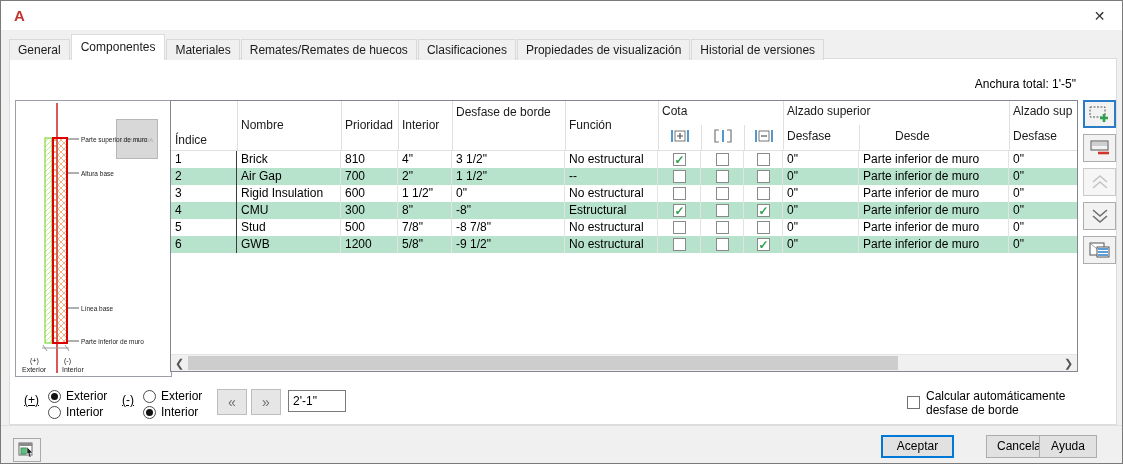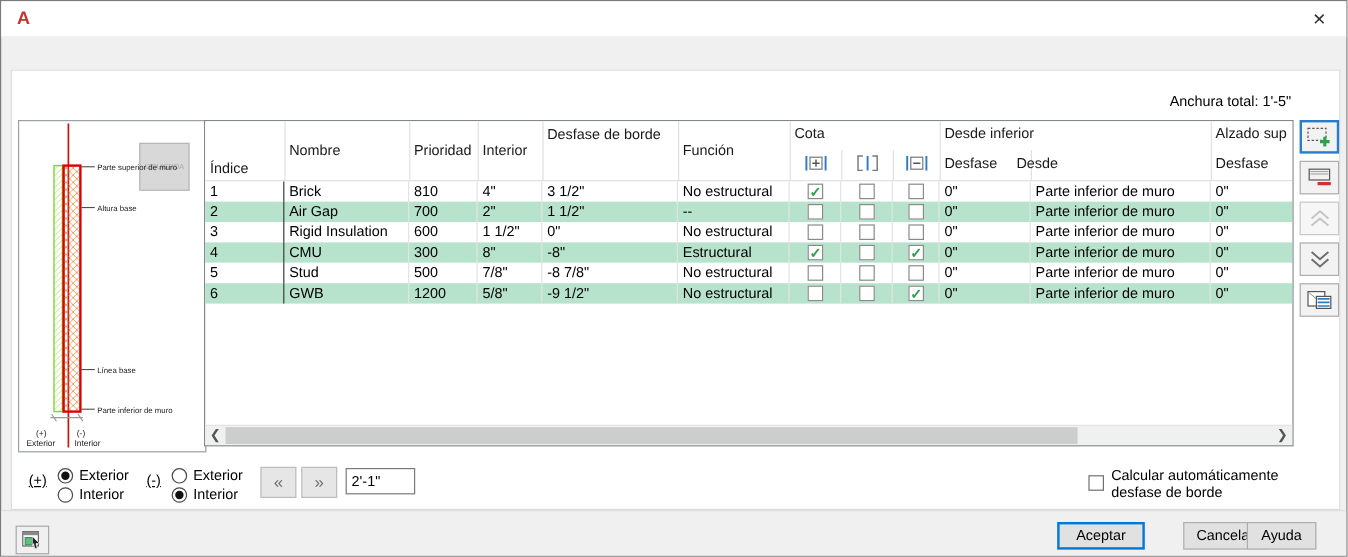--- a/index.html
+++ b/index.html
@@ -93,20 +93,23 @@
 </head>
 <body>
 
 <div class="window">
 
   <div class="titlebar">
     <div class="logo">A</div>
     <div class="close">✕</div>
   </div>
 
+  <div class="tabstrip">
+    <div class="tab">General</div><div class="tab active">Componentes</div><div class="tab">Materiales</div><div class="tab">Remates/Remates de huecos</div><div class="tab">Clasificaciones</div><div class="tab">Propiedades de visualización</div><div class="tab">Historial de versiones</div>
+  </div>
 
   <div class="page">
     <div class="total-width">Anchura total: 1'-5"</div>
 
     <div class="preview">
       <div class="preview-flag">IZQUIERDA</div>
       <svg width="155" height="275" viewBox="0 0 155 275">
         <defs>
           <pattern id="xhatch" width="6" height="6" patternUnits="userSpaceOnUse">
             <path d="M0,0 L6,6 M6,0 L0,6" stroke="#e08030" stroke-width="0.6"></path>
@@ -166,23 +169,23 @@
           <path d="M6,2 L2,2 L2,14 L6,14" fill="none" stroke="#777" stroke-width="1.2"></path>
           <path d="M14,2 L18,2 L18,14 L14,14" fill="none" stroke="#777" stroke-width="1.2"></path>
           <line x1="10" y1="2" x2="10" y2="14" stroke="#2a7cc7" stroke-width="1.6"></line>
         </svg>
         <svg class="h" style="left:583px; top:27px" width="20" height="16">
           <line x1="2" y1="2" x2="2" y2="14" stroke="#2a7cc7" stroke-width="1.6"></line>
           <line x1="18" y1="2" x2="18" y2="14" stroke="#2a7cc7" stroke-width="1.6"></line>
           <rect x="5" y="3" width="10" height="10" fill="none" stroke="#777"></rect>
           <path d="M7,8 L13,8" stroke="#555" stroke-width="1.2"></path>
         </svg>
-        <div class="h" style="left:616px; top:3px">Desde inferior</div>
+        <div class="h" style="left:616px; top:3px">Alzado superior</div>
         <div class="h" style="left:616px; top:28px">Desfase</div>
-        <div class="h" style="left:676px; top:28px">Desde</div>
+        <div class="h" style="left:724px; top:28px">Desde</div>
         <div class="h" style="left:842px; top:3px">Alzado sup</div>
         <div class="h" style="left:842px; top:28px">Desfase</div>
       </div>
 
       <div class="tbody">
         <div class="trow">
           <div class="td cidx">1</div>
           <div class="td cname">Brick</div>
           <div class="td cprio">810</div>
           <div class="td cwid">4"</div>

